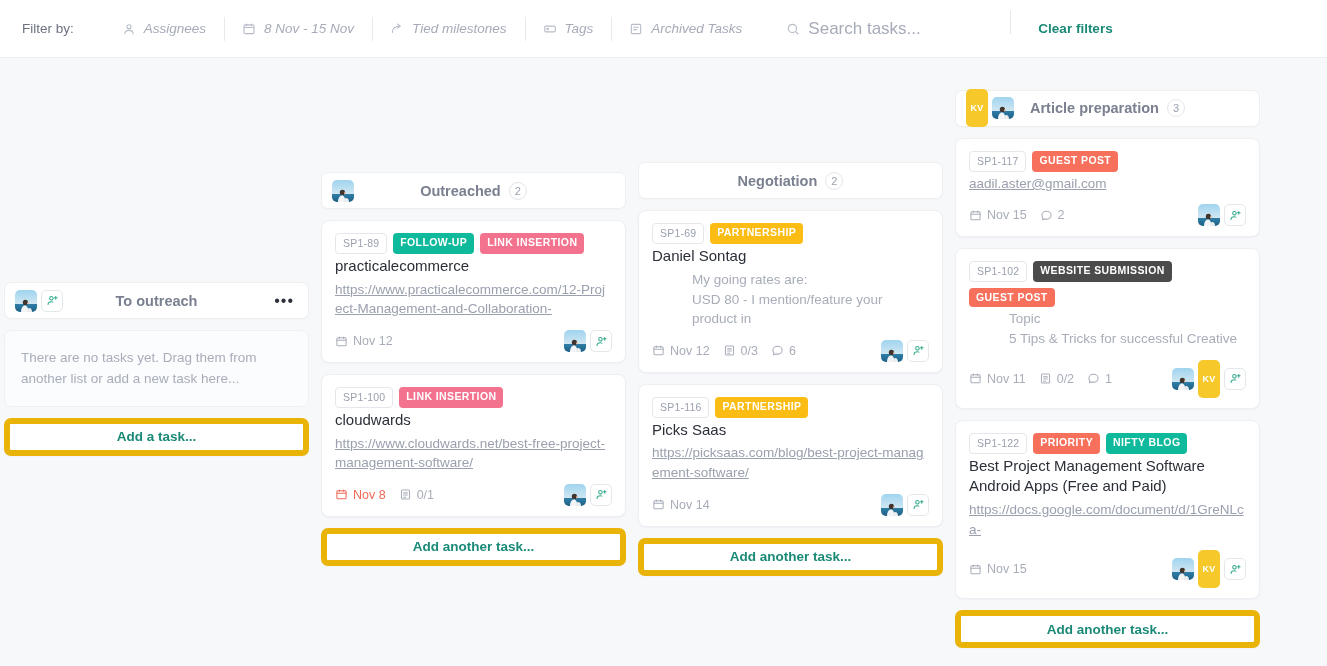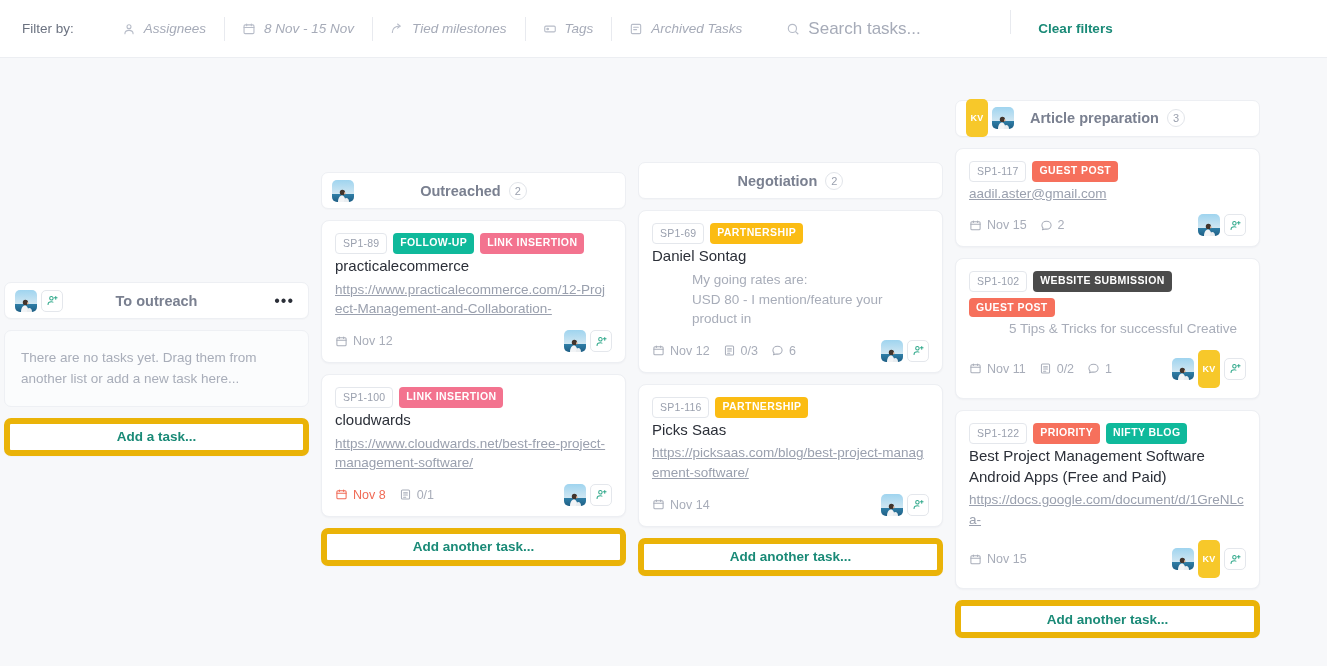--- a/index.html
+++ b/index.html
@@ -621,20 +621,21 @@
               </span>
             </span>
           </div>
         </div>
         <div class="card">
           <div class="card-tags">
             <span class="tag tag-id">SP1-102</span>
             <span class="tag" style="background:#4b4b4b">WEBSITE SUBMISSION</span>
             <span class="tag" style="background:#f6705c">GUEST POST</span>
           </div>
+          <div class="card-desc">Topic</div>
           <div class="card-desc">5 Tips &amp; Tricks for successful Creative</div>
           <div class="card-foot">
             <span class="meta">
               <span>
                 <svg viewBox="0 0 24 24" fill="none" stroke="currentColor" stroke-width="1.9" stroke-linecap="round" stroke-linejoin="round">
                   <rect x="3.5" y="5" width="17" height="15" rx="2"></rect>
                   <path d="M3.5 9.5h17M8 3.5v3M16 3.5v3"></path>
                 </svg>
               </span>
               <span>Nov 11</span>

